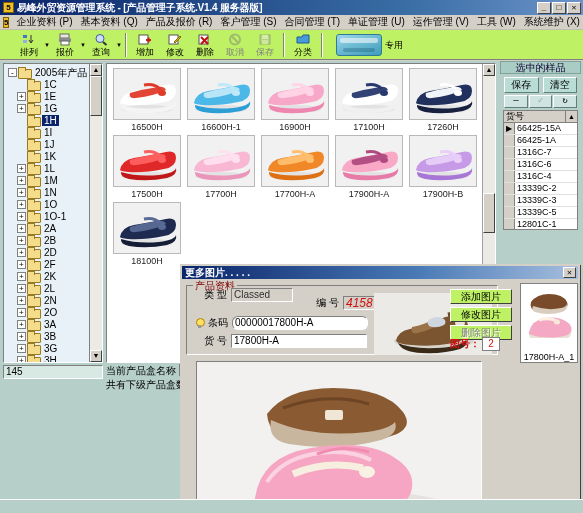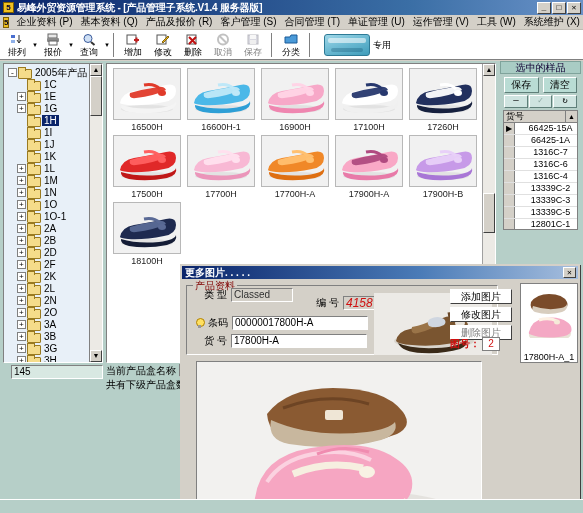--- a/index.html
+++ b/index.html
@@ -61,24 +61,24 @@
     color: #002; font-weight: bold;
   }
   .menu-item {
     font-size: 10px; padding: 1px 4px; white-space: nowrap;
     color: #000; cursor: default;
   }
 
   
   .toolbar {
     height: 30px;
-    background: #ffffff;
+    background: #bef264;
     display: flex; align-items: center;
     border-bottom: 1px solid #808080;
-    padding-left: 2px;
+    padding-left: 14px;
   }
   .tool-btn {
     width: 30px; height: 28px;
     display: flex; flex-direction: column;
     align-items: center; justify-content: center;
     cursor: default;
   }
   .tool-ico {
     width: 16px; height: 15px;
     display: flex; align-items: center; justify-content: center;
@@ -169,21 +169,21 @@
   .sb-track { flex:1; background: #eceae5; }
 
   
   .tree-status {
     position: absolute; left: 3px; top: 303px; width: 100px; height: 15px;
     background: #b6cfc8; display: flex; align-items: center;
   }
   .sunken-sm {
     flex:1; height: 14px; background: #d8e8e2;
     border: 1px solid #808080; border-right-color:#fff; border-bottom-color:#fff;
-    font-size: 10px; padding-left: 2px; line-height: 12px; margin-left: 8px;
+    font-size: 10px; padding-left: 2px; line-height: 12px;
   }
 
   
   .grid-panel {
     position: absolute; left: 106px; top: 2px;
     width: 390px; height: 300px;
     background: #fff;
     border: 1px solid #808080; border-right-color:#fff; border-bottom-color:#fff;
     overflow: hidden;
   }
@@ -246,21 +246,21 @@
   }
   .sg-head .arrow {
     width: 11px; text-align: center; font-size: 7px; line-height: 11px;
     background:#d4d0c8;
   }
   .sg-row { display: flex; height: 12px; border-bottom: 1px solid #e0e0e0; }
   .sg-marker {
     width: 11px; background: #d4d0c8; border-right: 1px solid #808080;
     font-size: 8px; line-height: 11px; text-align: center; color: #000;
   }
-  .sg-val { flex: 1; font-size: 9px; padding-left: 9px; line-height: 11px; text-align: center; }
+  .sg-val { flex: 1; font-size: 9px; padding-left: 2px; line-height: 11px; }
 
   
   .child-win {
     position: absolute; left: 180px; top: 203px;
     width: 400px; height: 310px;
     background: #d4d0c8;
     border: 2px solid #d4d0c8;
     box-shadow: 1px 1px 0 #404040;
   }
   .cw-title {
@@ -306,21 +306,21 @@
     content:''; position:absolute; left:3px; top:7px; width:3px; height:3px;
     background:#999;
   }
   .prodimg {
     position: absolute; left: 192px; top: 14px; width: 118px; height: 62px;
     background: #e8e5e0; overflow: hidden;
   }
   .btncol { position: absolute; left: 268px; top: 10px; width: 62px; }
   .cwbtn {
     width: 62px; height: 15px; margin-bottom: 3px;
-    background: #ffffff;
+    background: #bef264;
     border: 1px solid #fff; border-right-color:#404040; border-bottom-color:#404040;
     font-size: 10px; text-align: center; line-height: 13px; cursor: default;
   }
   .cwbtn.disabled { color: #808080; text-shadow: 1px 1px 0 #fff; }
   .tuhao {
     position: absolute; left: 268px; top: 58px;
     display: flex; align-items: center; font-size: 10px;
   }
   .tuhao-lbl { color: #d01010; font-weight: bold; }
   .tuhao-box {
@@ -886,21 +886,21 @@
           <div class="frow" style="left:120px; top:10px;">
             <span class="flabel">编 号</span>
             <span class="fval" style="width:78px;">
               <span class="fnum">4158</span>
             </span>
           </div>
 
           <div class="frow" style="left:8px; top:30px;">
             <span class="bulb"></span>
             <span class="flabel" style="width:22px;">条码</span>
-            <span class="fval white" style="width:136px;">00000017800H-A</span>
+            <span class="fval white" style="width:136px;border-radius:6px;">00000017800H-A</span>
           </div>
 
           <div class="frow" style="left:8px; top:48px;">
             <span class="flabel">货 号</span>
             <span class="fval white" style="width:136px;">17800H-A</span>
           </div>
         </div>
 
         <div class="prodimg">
           <svg width="118" height="62" viewBox="0 0 118 62">

